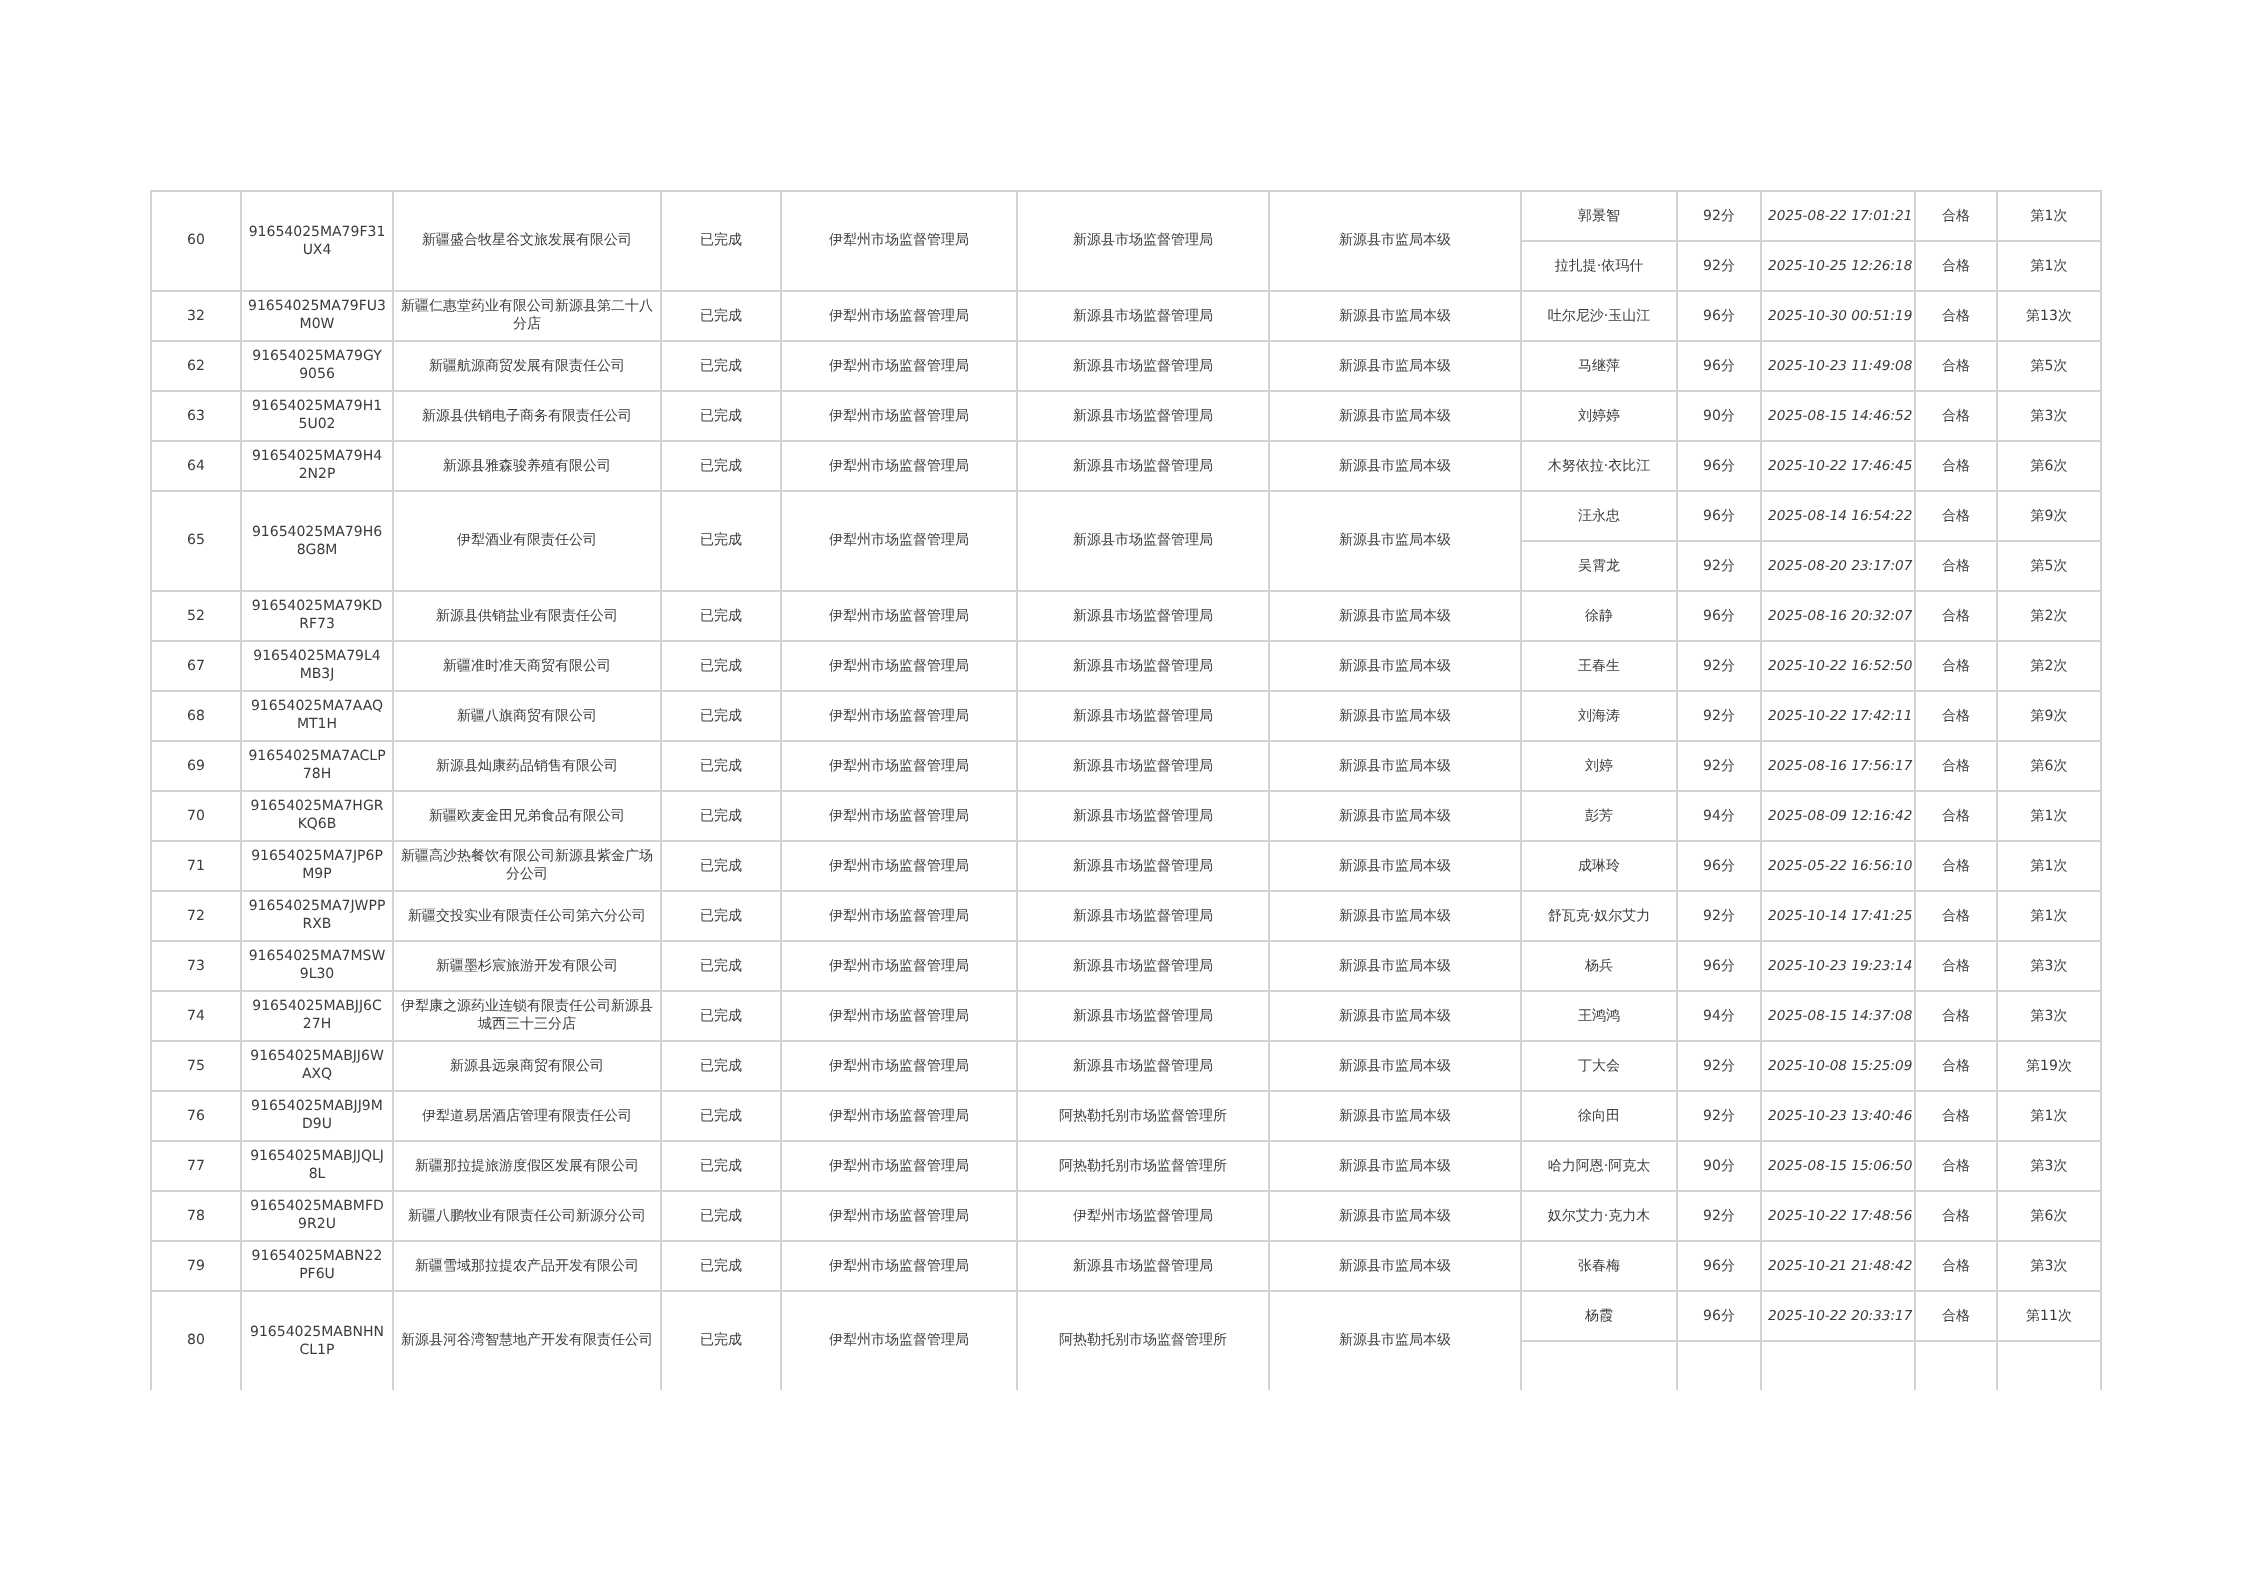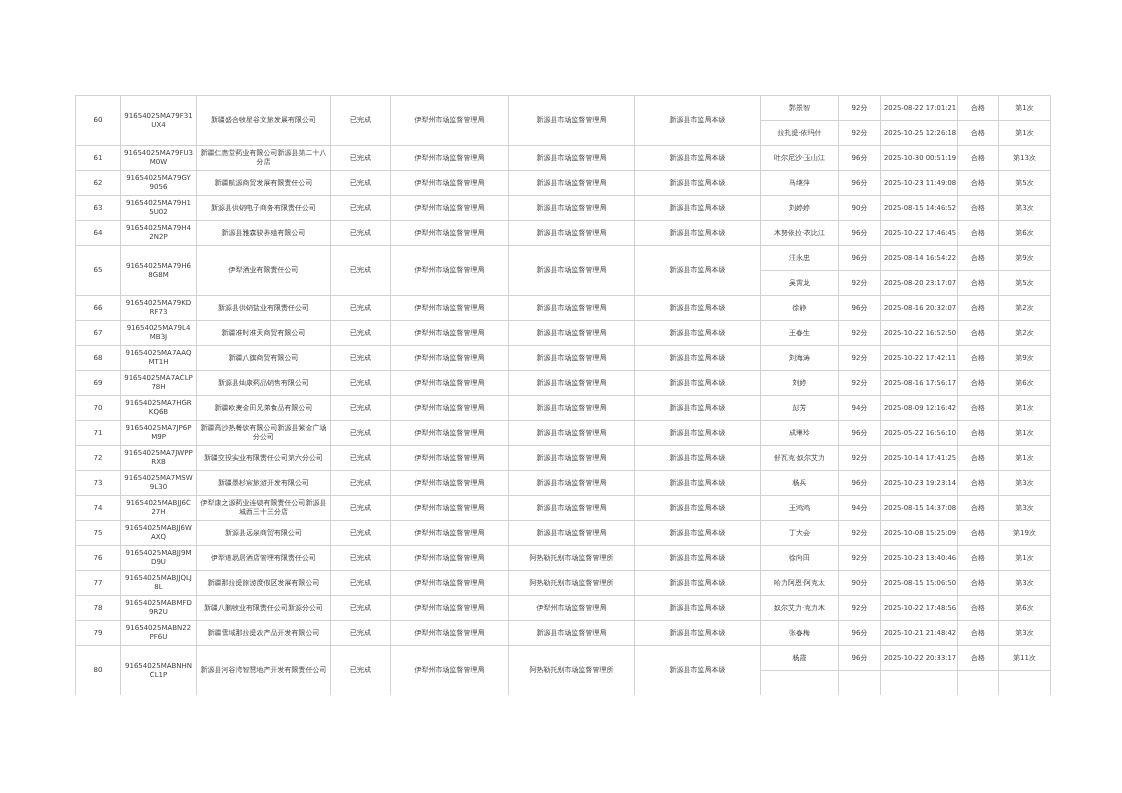--- a/index.html
+++ b/index.html
@@ -27,21 +27,21 @@
     border: 1px solid #d2d2d2;
     text-align: center;
     vertical-align: middle;
     padding: 1px 3px;
     word-break: break-all;
     overflow: hidden;
   }
   table.inspection tr { height: 25px; }
   td.c-code { font-size: 7px; letter-spacing: 0; }
   td.c-company { padding: 1px 5px; }
-  td.c-date { white-space: nowrap; font-size: 6.8px; }
+  td.c-date { white-space: nowrap; font-size: 6.8px; font-style: italic; }
   td.c-name { padding: 1px 2px; }
 </style>
 </head>
 <body>
 
 <div id="table-clip">
   <table class="inspection">
     <colgroup>
       <col style="width:45px">
         <col style="width:76px">
@@ -72,21 +72,21 @@
           <td class="c-times">第1次</td>
         </tr>
         <tr>
           <td class="c-name">拉扎提·依玛什</td>
           <td class="c-score">92分</td>
           <td class="c-date">2025-10-25 12:26:18</td>
           <td class="c-result">合格</td>
           <td class="c-times">第1次</td>
         </tr>
         <tr>
-          <td class="c-no">61</td>
+          <td class="c-no">32</td>
           <td class="c-code">91654025MA79FU3M0W</td>
           <td class="c-company">新疆仁惠堂药业有限公司新源县第二十八分店</td>
           <td class="c-status">已完成</td>
           <td class="c-org">伊犁州市场监督管理局</td>
           <td class="c-org">新源县市场监督管理局</td>
           <td class="c-org">新源县市监局本级</td>
           <td class="c-name">吐尔尼沙·玉山江</td>
           <td class="c-score">96分</td>
           <td class="c-date">2025-10-30 00:51:19</td>
           <td class="c-result">合格</td>
@@ -149,21 +149,21 @@
           <td class="c-times">第9次</td>
         </tr>
         <tr>
           <td class="c-name">吴霄龙</td>
           <td class="c-score">92分</td>
           <td class="c-date">2025-08-20 23:17:07</td>
           <td class="c-result">合格</td>
           <td class="c-times">第5次</td>
         </tr>
         <tr>
-          <td class="c-no">66</td>
+          <td class="c-no">52</td>
           <td class="c-code">91654025MA79KDRF73</td>
           <td class="c-company">新源县供销盐业有限责任公司</td>
           <td class="c-status">已完成</td>
           <td class="c-org">伊犁州市场监督管理局</td>
           <td class="c-org">新源县市场监督管理局</td>
           <td class="c-org">新源县市监局本级</td>
           <td class="c-name">徐静</td>
           <td class="c-score">96分</td>
           <td class="c-date">2025-08-16 20:32:07</td>
           <td class="c-result">合格</td>

